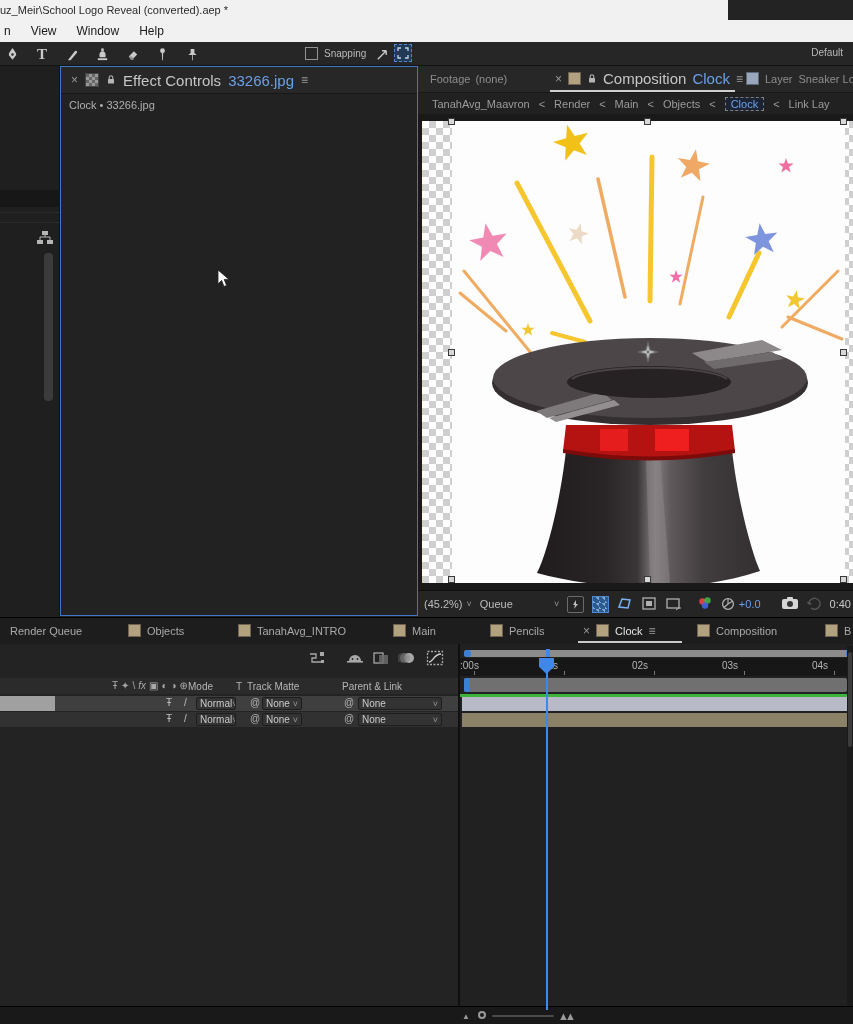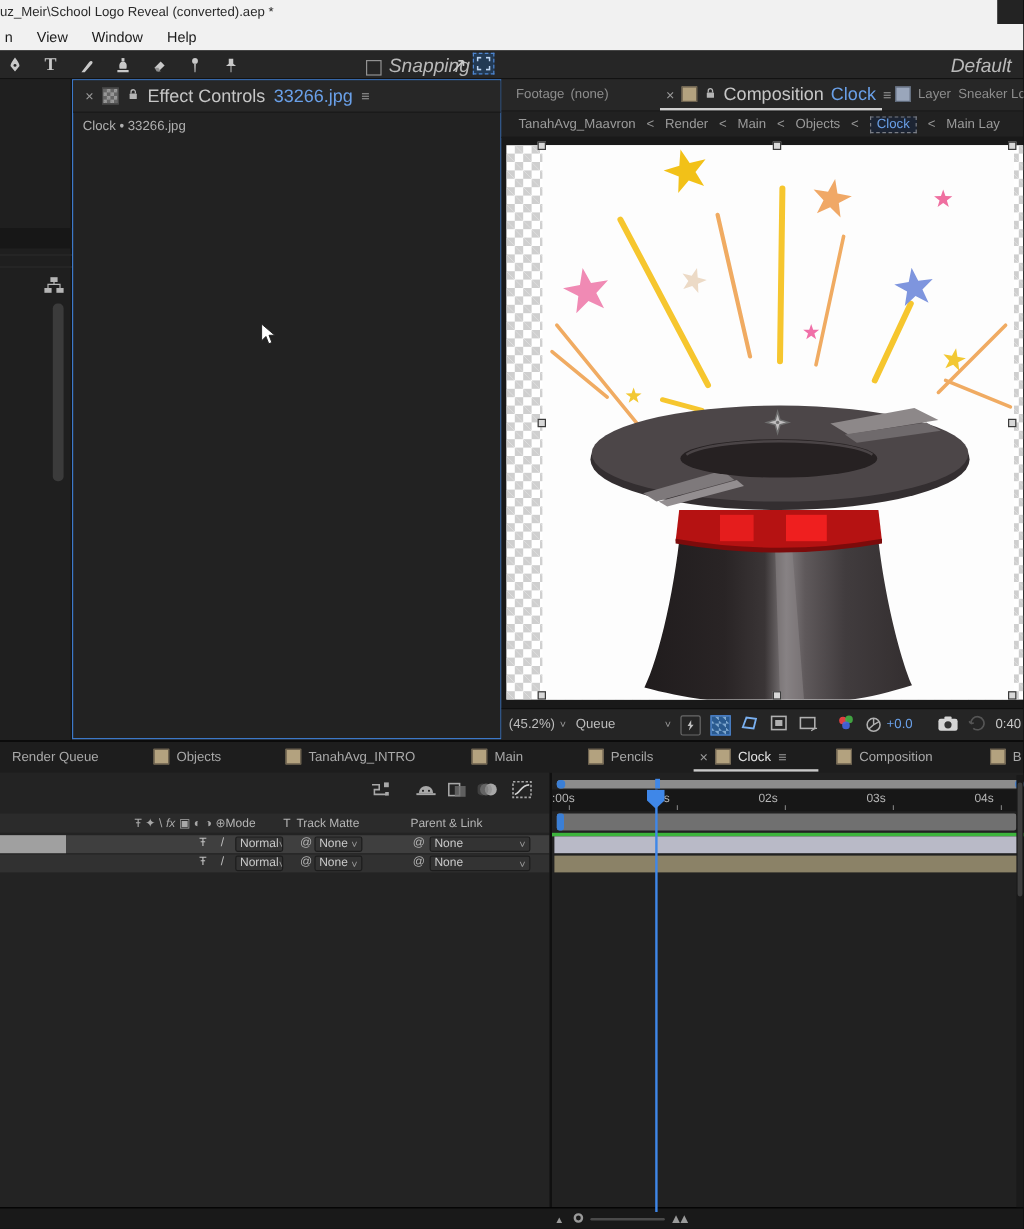--- a/index.html
+++ b/index.html
@@ -2,27 +2,27 @@
 <html><head>
 <meta charset="utf-8">
 <style>
   html,body{margin:0;padding:0;background:#000;}
   .app{position:relative;width:853px;height:1024px;overflow:hidden;
        font-family:"Liberation Sans",sans-serif;background:#232323;
        -webkit-font-smoothing:antialiased;}
   .abs{position:absolute;}
   .flex{display:flex;align-items:center;}
   
-  .titlebar{left:0;top:0;width:831px;height:20px;background:#f1f1f1;color:#2a2a2a;font-size:11px;display:flex;align-items:center;}
+  .titlebar{left:0;top:0;width:728px;height:20px;background:#f1f1f1;color:#2a2a2a;font-size:11px;display:flex;align-items:center;}
   .menubar{left:0;top:20px;width:853px;height:22px;background:#f1f1f1;color:#1a1a1a;font-size:12px;display:flex;align-items:center;gap:20px;padding-left:4px;box-sizing:border-box;}
   .toolbar{left:0;top:42px;width:853px;height:24px;background:#262626;border-bottom:1px solid #121212;box-sizing:border-box;}
   .tool{width:20px;height:20px;display:flex;align-items:center;justify-content:center;color:#c9c9c9;}
   .tool svg{display:block;}
   .chk{width:11px;height:11px;border:1px solid #929292;background:#262626;display:inline-block;}
-  .graytxt{color:#b9b9b9;font-size:16px;font-style:italic;}
+  .graytxt{color:#b9b9b9;font-size:10px;}
   
   .leftstrip{left:0;top:66px;width:60px;height:551px;background:#1f1f1f;border-right:1px solid #121212;box-sizing:border-box;}
   .ecpanel{left:60px;top:66px;width:358px;height:550px;background:#222;border:1px solid #3c78c8;box-sizing:border-box;}
   .tabbar{background:#272727;border-bottom:1px solid #181818;height:26px;}
   .tabtxt{font-size:15px;color:#c6c6c6;white-space:nowrap;}
   .dimtxt{font-size:11px;color:#8d8d8d;white-space:nowrap;}
   .bluetxt{color:#6aa0e8;}
   .closeglyph{color:#9a9a9a;font-size:12px;line-height:1;}
   .menuglyph{color:#9a9a9a;font-size:12px;line-height:1;}
   .checkericon{width:12px;height:12px;background:#666;background-image:linear-gradient(45deg,#999 25%,transparent 25%,transparent 75%,#999 75%),linear-gradient(45deg,#999 25%,transparent 25%,transparent 75%,#999 75%);background-size:6px 6px;background-position:0 0,3px 3px;border:1px solid #444;}
@@ -192,21 +192,21 @@
       <span>TanahAvg_Maavron</span>
       <span>&lt;</span>
       <span>Render</span>
       <span>&lt;</span>
       <span>Main</span>
       <span>&lt;</span>
       <span>Objects</span>
       <span>&lt;</span>
       <span class="crumb-active">Clock</span>
       <span>&lt;</span>
-      <span>Main Lay</span>
+      <span>Link Lay</span>
     </div>
 
     <div class="abs viewer">
       <div class="abs comparea">
         <div class="abs whiteimg">
           <svg width="393" height="462" viewBox="0 0 393 462">
             <defs>
               <polygon id="star" points="0,-10 2.35,-3.24 9.51,-3.09 3.8,1.24 5.88,8.09 0,4 -5.88,8.09 -3.8,1.24 -9.51,-3.09 -2.35,-3.24"></polygon>
               <linearGradient id="bodyGrad" x1="0" y1="0" x2="1" y2="0">
                 <stop offset="0" stop-color="#201c1d"></stop>

